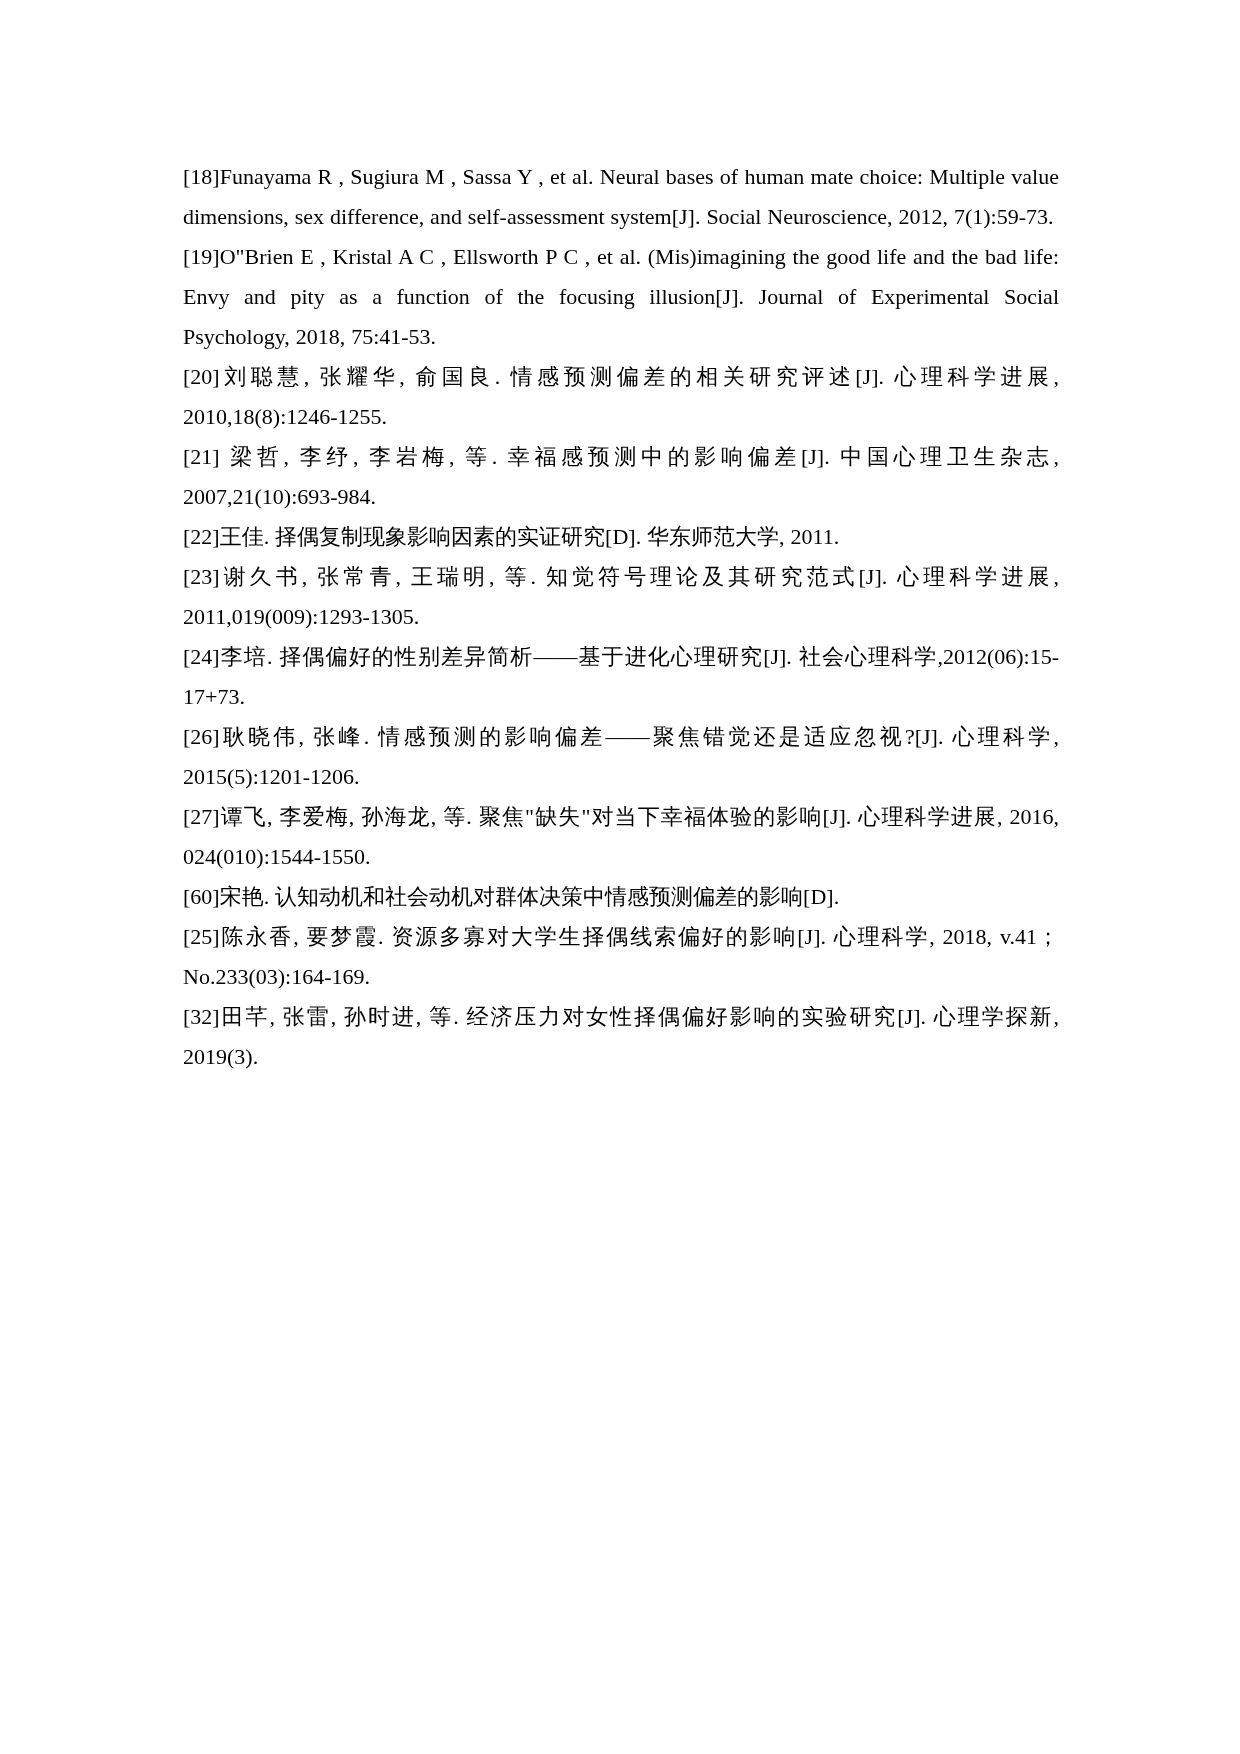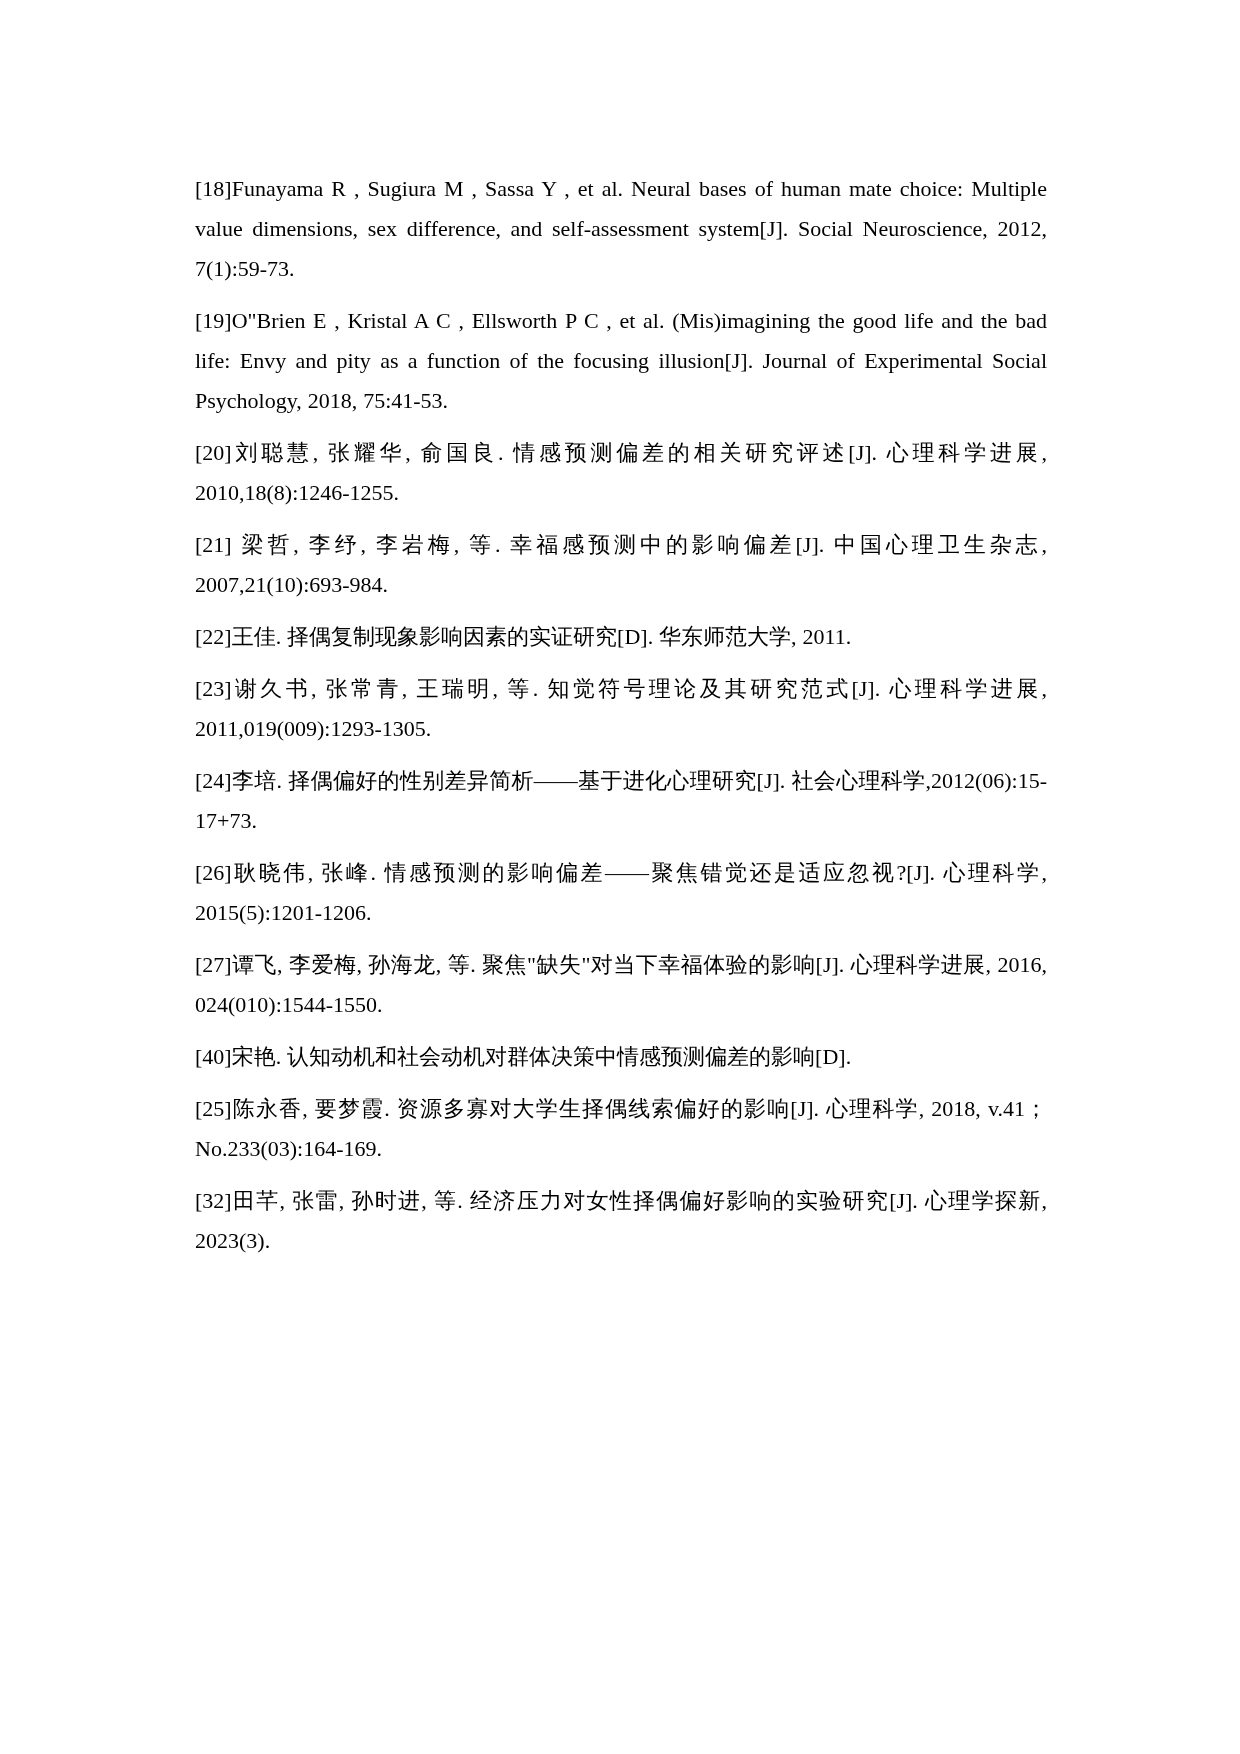--- a/index.html
+++ b/index.html
@@ -19,36 +19,36 @@
     position: absolute;
     left: 183px;
     top: 157px;
     width: 876px;
     color: #000000;
     font-size: 22px;
     line-height: 40px;
     text-align: justify;
   }
   .ref-list p {
-    margin: 12px;
+    margin: 0;
     padding: 0;
     word-spacing: 0.02em;
   }
 </style>
 </head>
 <body>
 
 <div class="page">
   <div class="ref-list">
     <p>[18]Funayama R , Sugiura M , Sassa Y , et al. Neural bases of human mate choice: Multiple value dimensions, sex difference, and self-assessment system[J]. Social Neuroscience, 2012, 7(1):59-73.</p>
     <p>[19]O"Brien E , Kristal A C , Ellsworth P C , et al. (Mis)imagining the good life and the bad life: Envy and pity as a function of the focusing illusion[J]. Journal of Experimental Social Psychology, 2018, 75:41-53.</p>
     <p>[20]刘聪慧, 张耀华, 俞国良. 情感预测偏差的相关研究评述[J]. 心理科学进展, 2010,18(8):1246-1255.</p>
     <p>[21] 梁哲, 李纾, 李岩梅, 等. 幸福感预测中的影响偏差[J]. 中国心理卫生杂志, 2007,21(10):693-984.</p>
     <p>[22]王佳. 择偶复制现象影响因素的实证研究[D]. 华东师范大学, 2011.</p>
     <p>[23]谢久书, 张常青, 王瑞明, 等. 知觉符号理论及其研究范式[J]. 心理科学进展, 2011,019(009):1293-1305.</p>
     <p>[24]李培. 择偶偏好的性别差异简析——基于进化心理研究[J]. 社会心理科学,2012(06):15-17+73.</p>
     <p>[26]耿晓伟, 张峰. 情感预测的影响偏差——聚焦错觉还是适应忽视?[J]. 心理科学, 2015(5):1201-1206.</p>
     <p>[27]谭飞, 李爱梅, 孙海龙, 等. 聚焦"缺失"对当下幸福体验的影响[J]. 心理科学进展, 2016, 024(010):1544-1550.</p>
-    <p>[40]宋艳. 认知动机和社会动机对群体决策中情感预测偏差的影响[D].</p>
+    <p>[60]宋艳. 认知动机和社会动机对群体决策中情感预测偏差的影响[D].</p>
     <p>[25]陈永香, 要梦霞. 资源多寡对大学生择偶线索偏好的影响[J]. 心理科学, 2018, v.41；No.233(03):164-169.</p>
-    <p>[32]田芊, 张雷, 孙时进, 等. 经济压力对女性择偶偏好影响的实验研究[J]. 心理学探新, 2023(3).</p>
+    <p>[32]田芊, 张雷, 孙时进, 等. 经济压力对女性择偶偏好影响的实验研究[J]. 心理学探新, 2019(3).</p>
   </div>
 </div>
 
 </body></html>

